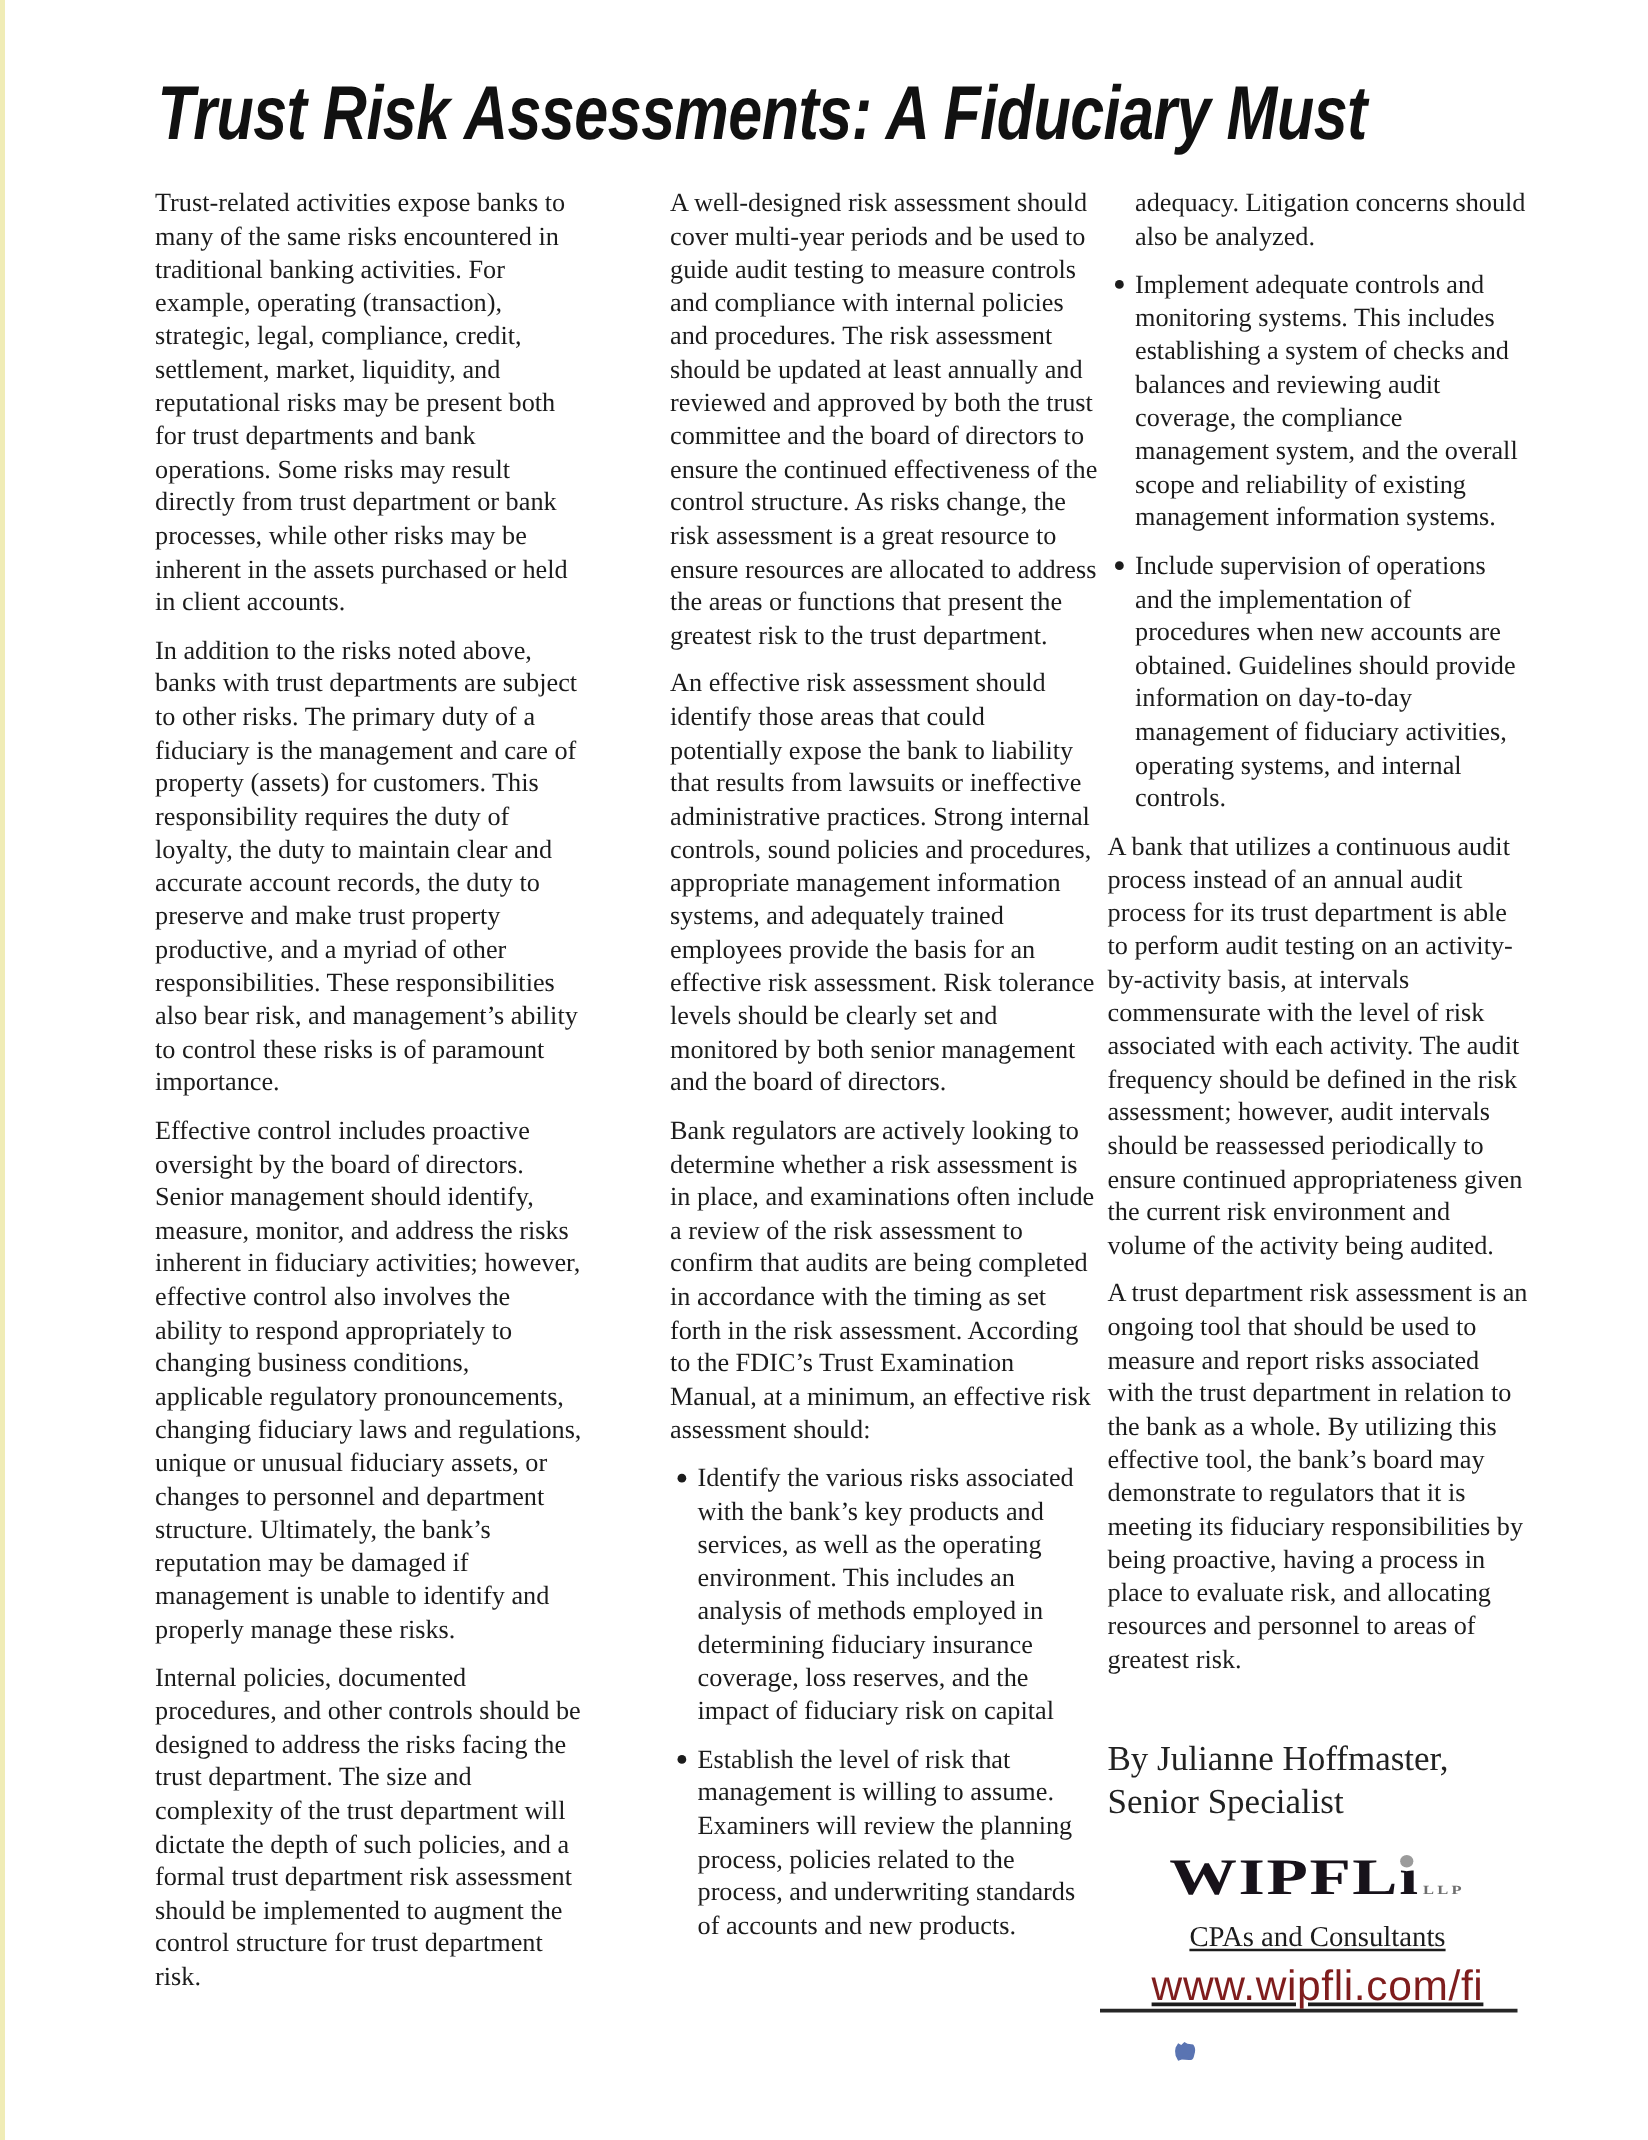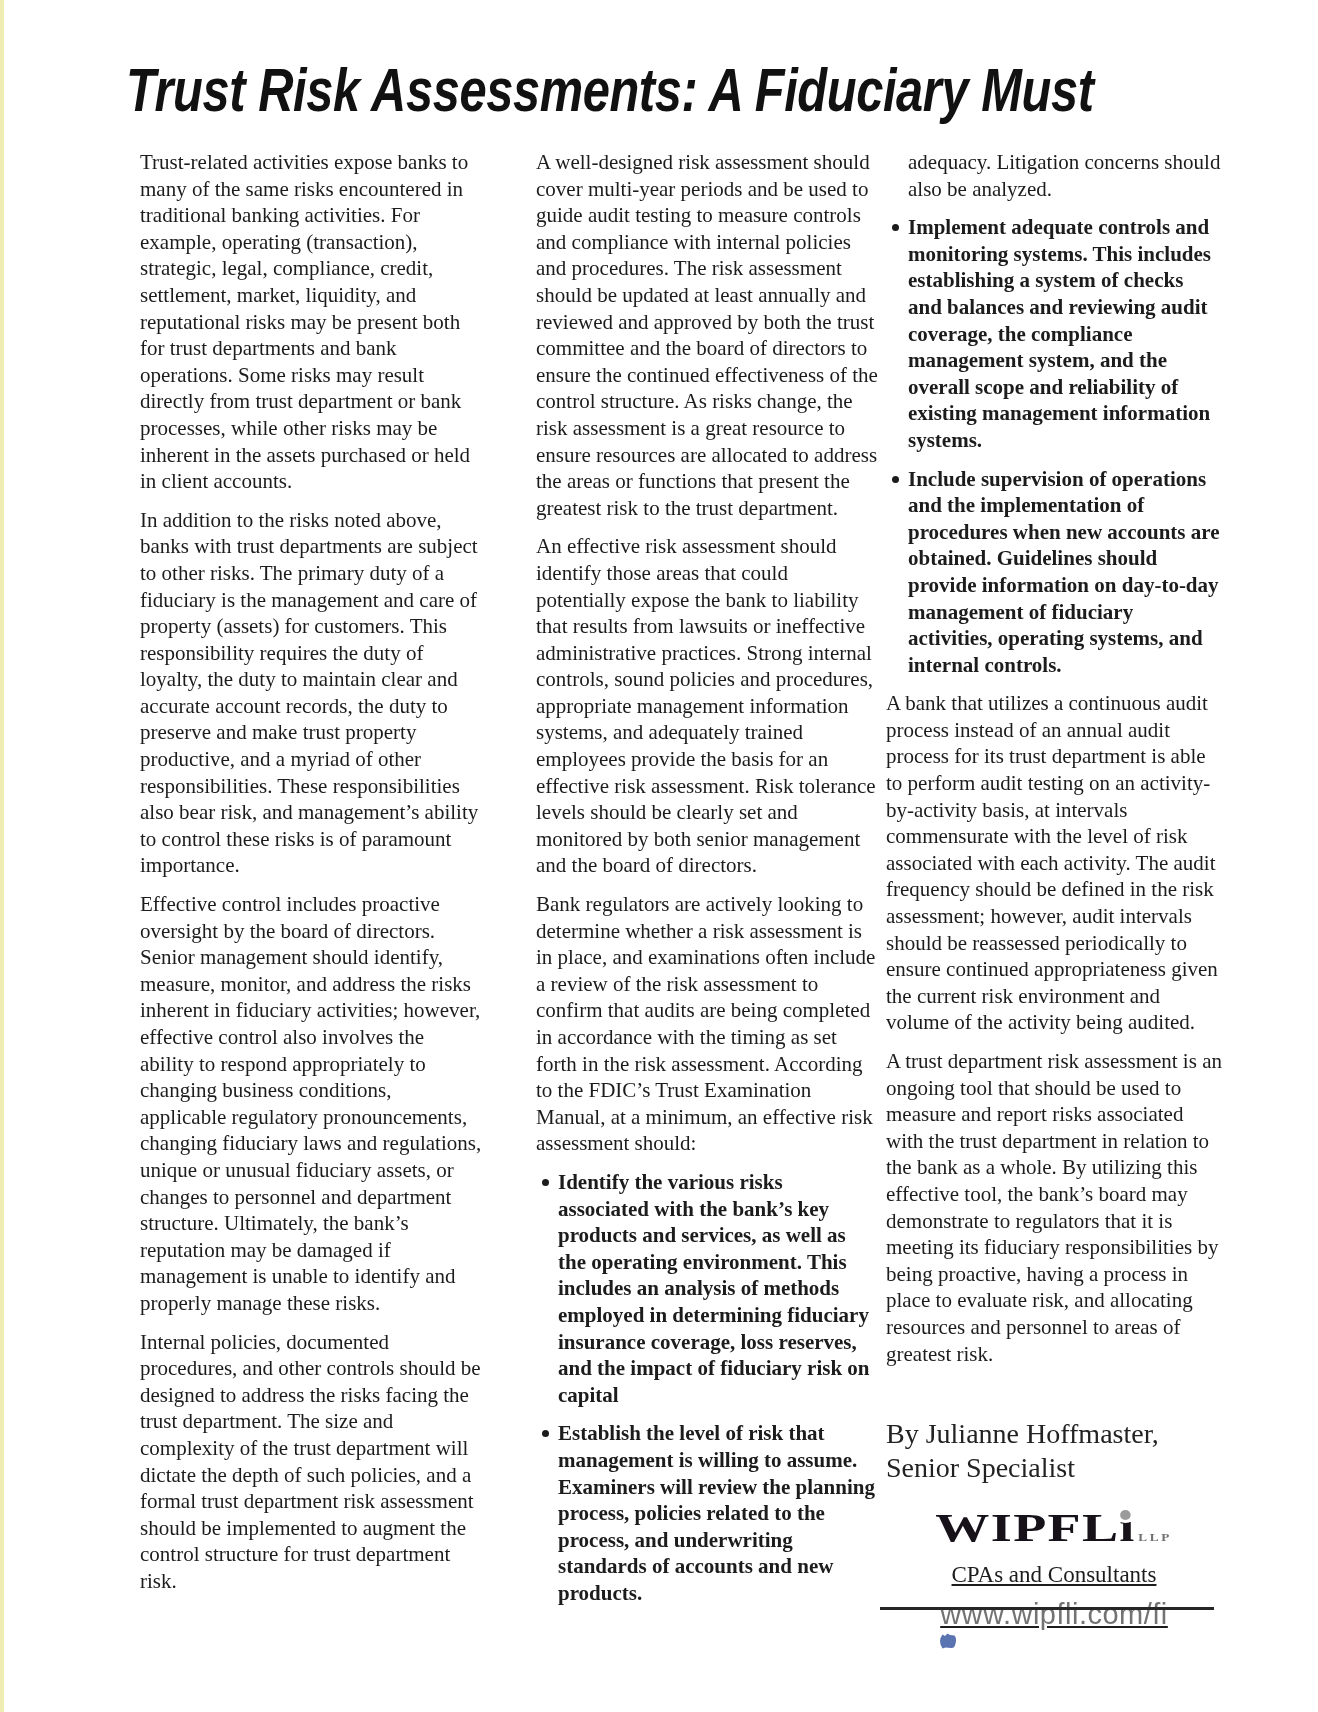--- a/index.html
+++ b/index.html
@@ -8,42 +8,42 @@
     overflow:hidden; font-family:"Liberation Serif", serif; color:#1c1c1c;
   }
   .edge-stripe { position:absolute; left:0; top:0; width:4px; height:1712px; background:#f0ecb6; }
   .title {
     position:absolute; left:126px; top:58px; margin:0;
     font-family:"Liberation Sans", sans-serif; font-style:italic; font-weight:bold;
     font-size:61px; line-height:64px; letter-spacing:-0.5px; color:#111;
     white-space:nowrap; transform:scaleX(0.80); transform-origin:left center;
   }
   .col { position:absolute; top:149px; font-size:21px; line-height:26.6px; text-align:left; }
-  .col-1 { left:140px; width:342px; }
+  .col-1 { left:124px; width:342px; }
   .col-2 { left:536px; width:342px; }
   .col-3 { left:886px; width:336px; }
   .col p { margin:0 0 12px 0; }
-  .bullet { position:relative; padding-left:22px; margin:0 0 12px 0;font-weight:bold; }
+  .bullet { position:relative; padding-left:22px; margin:0 0 12px 0; }
   .dot { position:absolute; left:6px; top:10px; width:7px; height:7px; border-radius:50%; background:#1c1c1c; }
   .cont { padding-left:22px;font-family:Liberation Serif, serif; }
   .byline { margin-top:50px; text-align:left; font-size:28px; line-height:34px; color:#222; }
   .brand { margin-top:22px; text-align:center;text-decoration:underline; }
   .wordmark {
     display:inline-block; font-weight:bold; font-size:41px; line-height:41px;
     color:#17121a; letter-spacing:1px; white-space:nowrap;
     transform:scaleX(1.32); transform-origin:center;
   }
   .i-wrap { position:relative; display:inline-block; }
   .gray-dot {
     position:absolute; left:1px; top:3px; width:8px; height:10px; border-radius:50%;
     background:#9b9b9b; box-shadow:0 0 0 3px #fff;
   }
   .llp { font-size:10px; letter-spacing:2px; font-weight:bold; color:#6e6e6e; margin-left:2px; }
   .tagline { font-size:23px; line-height:27px; margin-top:3px; color:#1c1c1c; }
-  .url { font-family:"Liberation Sans", sans-serif; font-size:29px; line-height:33px; margin-top:10px; letter-spacing:0.5px; color:#737373; }
+  .url { font-family:"Liberation Sans", sans-serif; font-size:34px; line-height:33px; margin-top:10px; letter-spacing:0.5px; color:#7f1d1d; }
   .divider { position:absolute; left:880px; top:1607px; width:334px; height:3px; background:#262626; }
   .wisconsin { position:absolute; left:936px; top:1632px; }
 </style>
 </head>
 <body>
 
 <div class="page">
   <div class="edge-stripe"></div>
 
   <h1 class="title">Trust Risk Assessments: A Fiduciary Must</h1>

